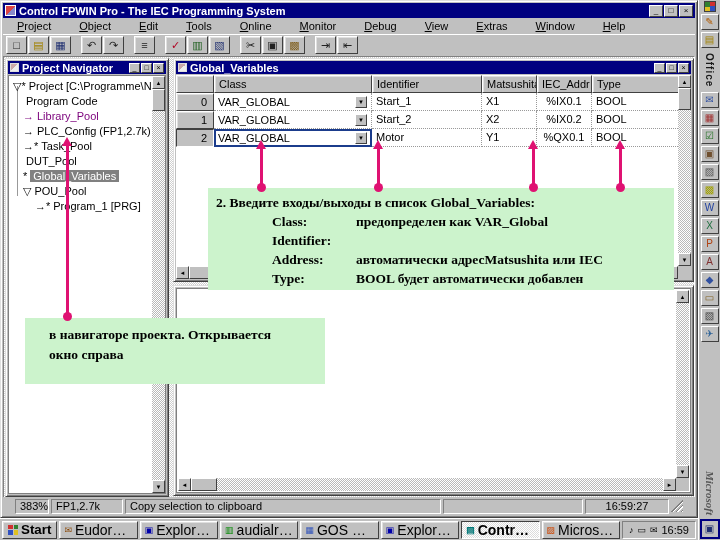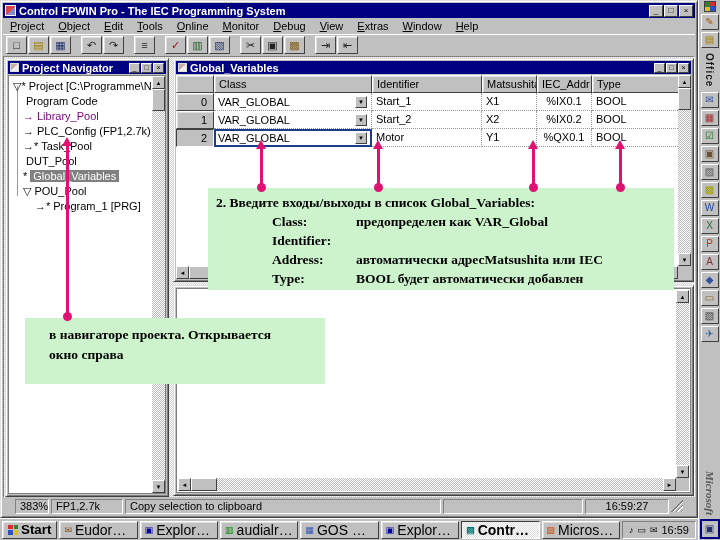--- a/index.html
+++ b/index.html
@@ -15,21 +15,21 @@
   
   #app{position:absolute;left:0;top:0;width:698px;height:518px;z-index:1;}
   .titlebar{position:absolute;left:2px;top:2px;right:2px;height:15px;background:var(--navy);
             display:flex;align-items:center;gap:3px;padding:0 2px;color:#fff;font-weight:bold;}
   .appicon{width:11px;height:11px;background:linear-gradient(135deg,#d44 0 50%,#88c 50%);border:1px solid #fff;flex:0 0 auto;}
   .ttext{white-space:nowrap;overflow:hidden;font-size:11px;}
   .wbtns{margin-left:auto;display:flex;gap:1px;}
   .wbtn{width:14px;height:12px;font-size:8px;line-height:9px;text-align:center;cursor:default;
         background:#c0c0c0;border:1px solid;border-color:#fff #404040 #404040 #fff;color:#000;font-family:inherit;}
   .menubar{position:absolute;left:2px;top:18px;right:2px;height:14px;display:flex;align-items:center;background:#c0c0c0;}
-  .mitem{display:inline-block;padding:1px 7px;}
+  .mitem{display:inline-block;padding:1px 14px;}
   .mitem::first-letter{text-decoration:underline;}
   .toolbar{position:absolute;left:2px;top:33px;right:2px;height:21px;display:flex;align-items:center;gap:1px;padding-left:3px;background:#c0c0c0;border-top:1px solid #fff;}
   .tgap{width:8px;}
   .tbtn{width:21px;height:18px;display:flex;align-items:center;justify-content:center;cursor:default;
         background:#c0c0c0;border:1px solid;border-color:#fff #404040 #404040 #fff;box-shadow:inset 1px 1px 0 #dfdfdf;}
   .ticon{font-size:11px;line-height:11px;color:#222;}
 
   .mdi{position:absolute;left:2px;top:55px;right:2px;height:442px;border:1px solid;border-color:#808080 #fff #fff #808080;
        background:conic-gradient(#fff 25%, #cfcfcf 0 50%, #fff 0 75%, #cfcfcf 0); background-size:2px 2px;}
 

